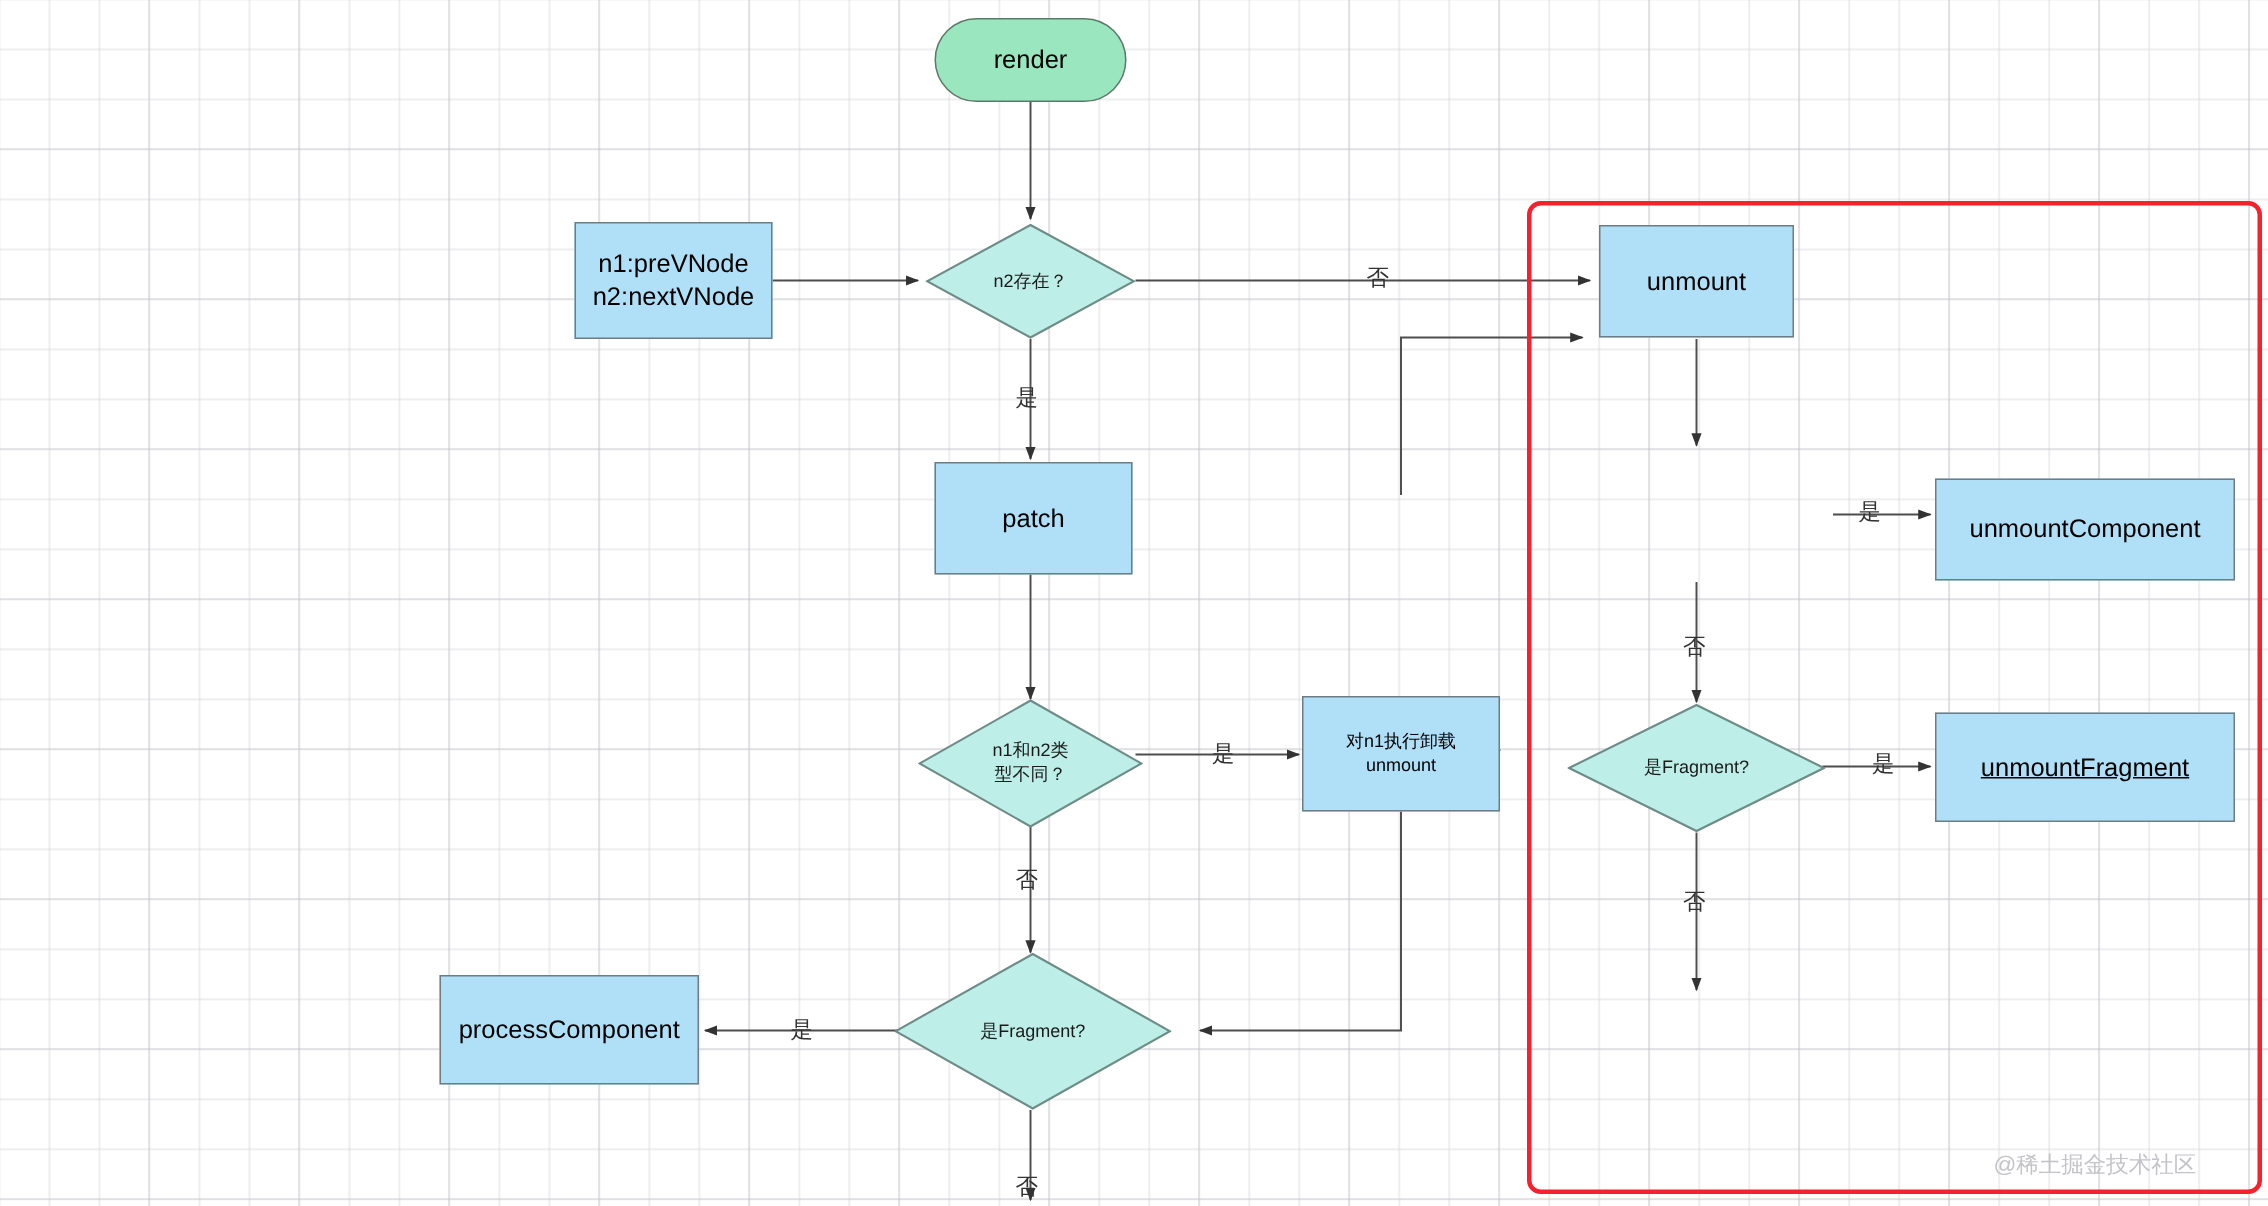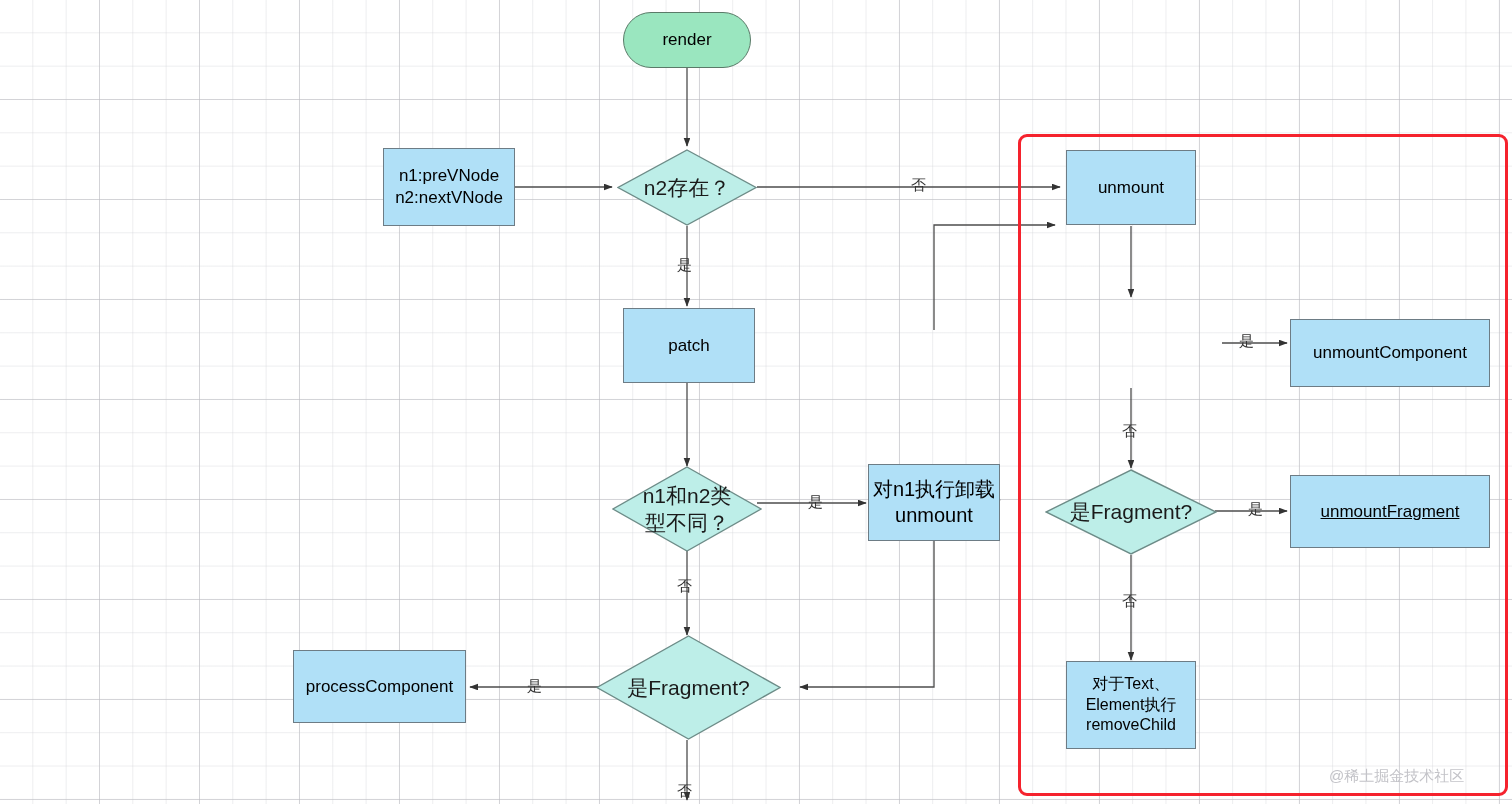--- a/index.html
+++ b/index.html
@@ -60,21 +60,21 @@
   .diamond-wrap svg {
     position: absolute;
     left: 0; top: 0;
     width: 100%;
     height: 100%;
   }
   .diamond-label {
     position: relative;
     z-index: 2;
     text-align: center;
-    font-size: 21px;
+    font-size: 12px;
     color: #1a1a1a;
     line-height: 1.3;
     white-space: pre-line;
   }
   .edge-label {
     position: absolute;
     font-size: 15px;
     color: #333;
     background: transparent;
     white-space: nowrap;
@@ -166,21 +166,21 @@
   </div>
 
   <div class="diamond-wrap" style="left:612px; top:466px; width:150px; height:86px;">
     <svg viewBox="0 0 150 86" preserveAspectRatio="none">
       <polygon points="75,1 149,43 75,85 1,43" fill="#bdeee8" stroke="#6d8c88" stroke-width="1.4"></polygon>
     </svg>
     <span class="diamond-label">n1和n2类
 型不同？</span>
   </div>
 
-  <div class="node rect" style="left:868px; top:464px; width:132px; height:77px; font-size:20px;">
+  <div class="node rect" style="left:868px; top:464px; width:132px; height:77px; font-size:12px;">
     <span>对n1执行卸载
 unmount</span>
   </div>
 
   <div class="diamond-wrap" style="left:596px; top:635px; width:185px; height:105px;">
     <svg viewBox="0 0 185 105" preserveAspectRatio="none">
       <polygon points="92.5,1 184,52.5 92.5,104 1,52.5" fill="#bdeee8" stroke="#6d8c88" stroke-width="1.4"></polygon>
     </svg>
     <span class="diamond-label">是Fragment?</span>
   </div>
@@ -204,25 +204,20 @@
     <svg viewBox="0 0 172 86" preserveAspectRatio="none">
       <polygon points="86,1 171,43 86,85 1,43" fill="#bdeee8" stroke="#6d8c88" stroke-width="1.4"></polygon>
     </svg>
     <span class="diamond-label">是Fragment?</span>
   </div>
 
   <div class="node rect" style="left:1290px; top:475px; width:200px; height:73px;text-decoration:underline;">
     <span>unmountFragment</span>
   </div>
 
-  <div class="node rect" style="left:1066px; top:661px; width:130px; height:88px; font-size:16px;">
-    <span>对于Text、
-Element执行
-removeChild</span>
-  </div>
 
   <div class="edge-label" style="left:911px; top:176px;">否</div>
   <div class="edge-label" style="left:677px; top:256px;">是</div>
   <div class="edge-label" style="left:808px; top:493px;">是</div>
   <div class="edge-label" style="left:677px; top:577px;">否</div>
   <div class="edge-label" style="left:527px; top:677px;">是</div>
   <div class="edge-label" style="left:677px; top:782px;">否</div>
   <div class="edge-label" style="left:1239px; top:332px;">是</div>
   <div class="edge-label" style="left:1122px; top:422px;">否</div>
   <div class="edge-label" style="left:1248px; top:500px;">是</div>

